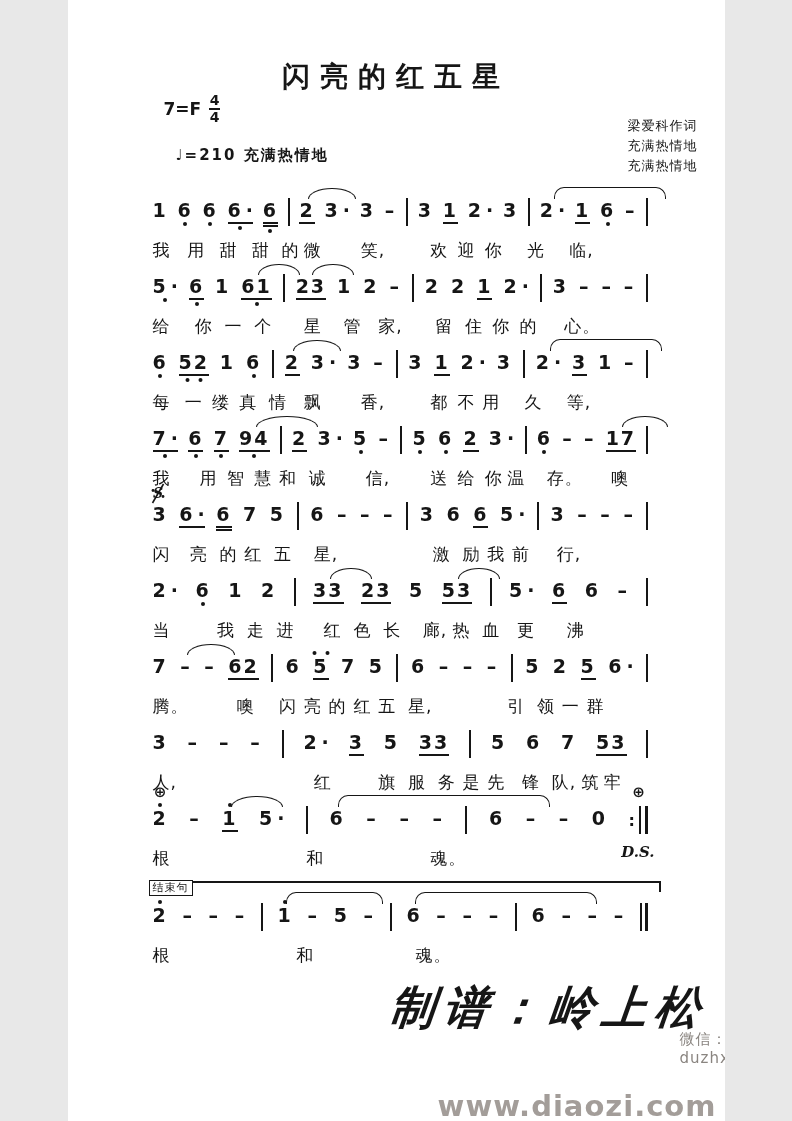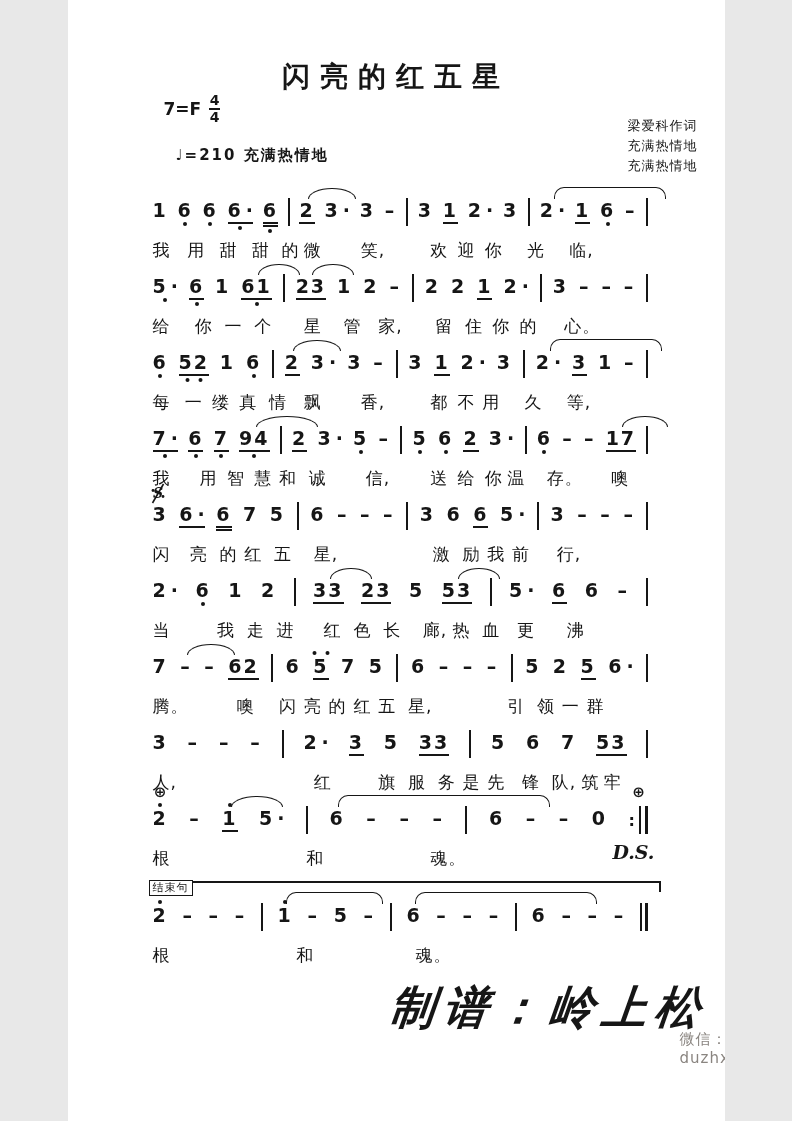--- a/index.html
+++ b/index.html
@@ -38,21 +38,21 @@
   .dbar{display:flex;gap:3px;margin-top:0;}
   .rep{display:flex;align-items:center;gap:4px;}
   .rep .colon{font-size:16px;line-height:24px;}
   .arc{position:absolute;bottom:calc(100% + 1px);left:55%;height:10px;
        border:1.7px solid #161616;border-bottom:none;
        border-radius:100% 100% 0 0 / 200% 200% 0 0;}
   .arc.flat{border-radius:10px 10px 0 0;height:11px;}
   .mk{position:absolute;bottom:calc(100% + 9px);left:50%;transform:translateX(-50%);
       font-size:15px;font-weight:bold;line-height:14px;}
   .mkb{position:absolute;top:calc(100% + 8px);right:-6px;font-family:"DejaVu Serif",serif;
-       font-style:italic;font-weight:bold;font-size:19px;white-space:nowrap;}
+       font-style:italic;font-weight:bold;font-size:15px;white-space:nowrap;}
   .lyr{position:relative;height:24px;margin-top:9px;font-size:17px;}
   .syl{position:absolute;top:0;white-space:nowrap;letter-spacing:1px;}
   .segno{position:absolute;left:-2px;top:-21px;}
   .endtop{position:absolute;left:-4px;right:-12px;top:-24px;height:9px;
           border-top:2px solid #161616;border-right:2px solid #161616;}
   .endlabel{position:absolute;left:-4px;top:-25px;font-size:11px;line-height:13px;
             padding:0 3px 1px;border:1px solid #161616;background:#fff;letter-spacing:1px;}
 
   
   .callig{position:absolute;top:978px;left:322px;font-size:45px;font-weight:bold;
@@ -1274,15 +1274,16 @@
           <span class="syl" style="left: 29%;">和</span>
           <span class="syl" style="left: 53%;">魂。</span>
         </div>
       </div>
     </div>
 
   <div class="callig">制谱：岭上松</div>
   <div class="wechat" style="color: rgb(138, 133, 128);">微信：duzhx998</div>
 
   <div class="wm" style="color: rgb(163, 157, 153);">
+    <div class="wm-url">www.diaozi.com</div>
   </div>
 
 </div>
 
 </body></html>

